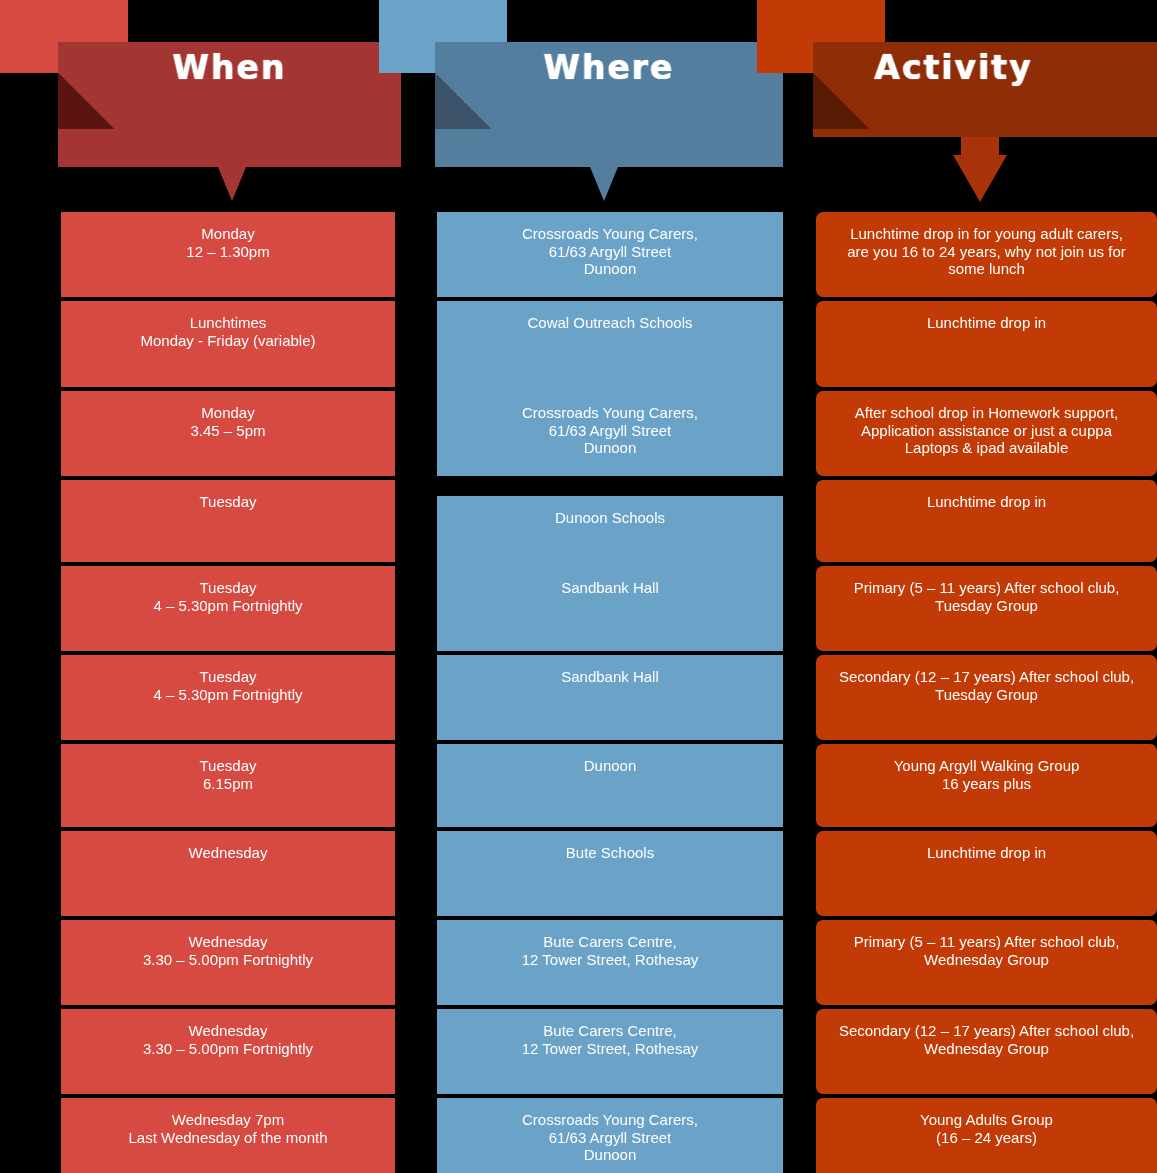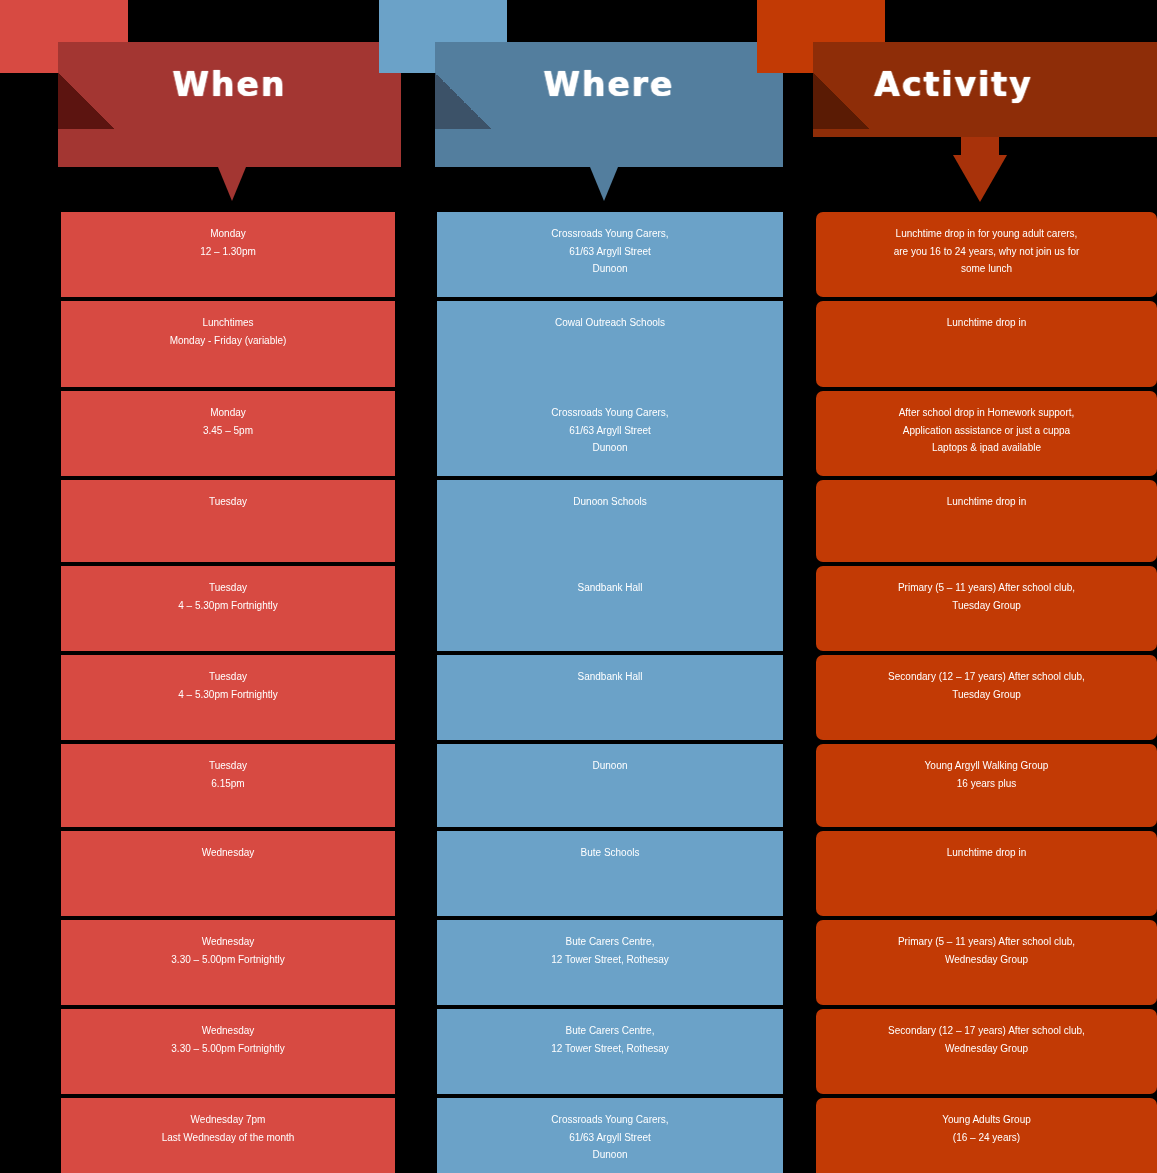--- a/index.html
+++ b/index.html
@@ -89,39 +89,38 @@
     white-space: nowrap;
   }
   .hdr-title .inner {
     display: inline-block;
     background:
       repeating-linear-gradient(45deg,
         rgba(0,0,0,0.22) 0px, rgba(0,0,0,0.22) 1px,
         rgba(0,0,0,0) 1px, rgba(0,0,0,0) 3px);
     -webkit-background-clip: text;
     background-clip: text;
-    margin-top: 17px;
   }
 
   
   .grid {
     position: absolute;
     left: 0;
     top: 212px;
     width: 1157px;
   }
   .row {
     position: relative;
     width: 1157px;
   }
   .cell {
     position: absolute;
     box-sizing: border-box;
     color: #ffffff;
-    font-size: 10px;
+    font-size: 15px;
     line-height: 17.5px;
     text-align: center;
     padding: 13px 10px 0 10px;
     overflow: hidden;
     font-family: "Liberation Sans", sans-serif;
   }
   .cell .txt { display: block; }
   .cell .txt span { display: block; }
 
   .c-when  { left: 61px;  width: 334px; background: #D74A42; }
@@ -222,21 +221,21 @@
           <span>Laptops &amp; ipad available</span>
         </span>
       </div>
     </div>
     <div class="row" style="height: 86px;">
       <div class="cell c-when" style="height: 82px; top: 0px;">
         <span class="txt">
           <span>Tuesday</span>
         </span>
       </div>
-      <div class="cell c-where" style="height: 88px; top: 0px;">
+      <div class="cell c-where" style="height: 88px; top: 16px;">
         <span class="txt">
           <span>Dunoon Schools</span>
         </span>
       </div>
       <div class="cell c-act" style="height: 82px; top: 0px;">
         <span class="txt">
           <span>Lunchtime drop in</span>
         </span>
       </div>
     </div>

